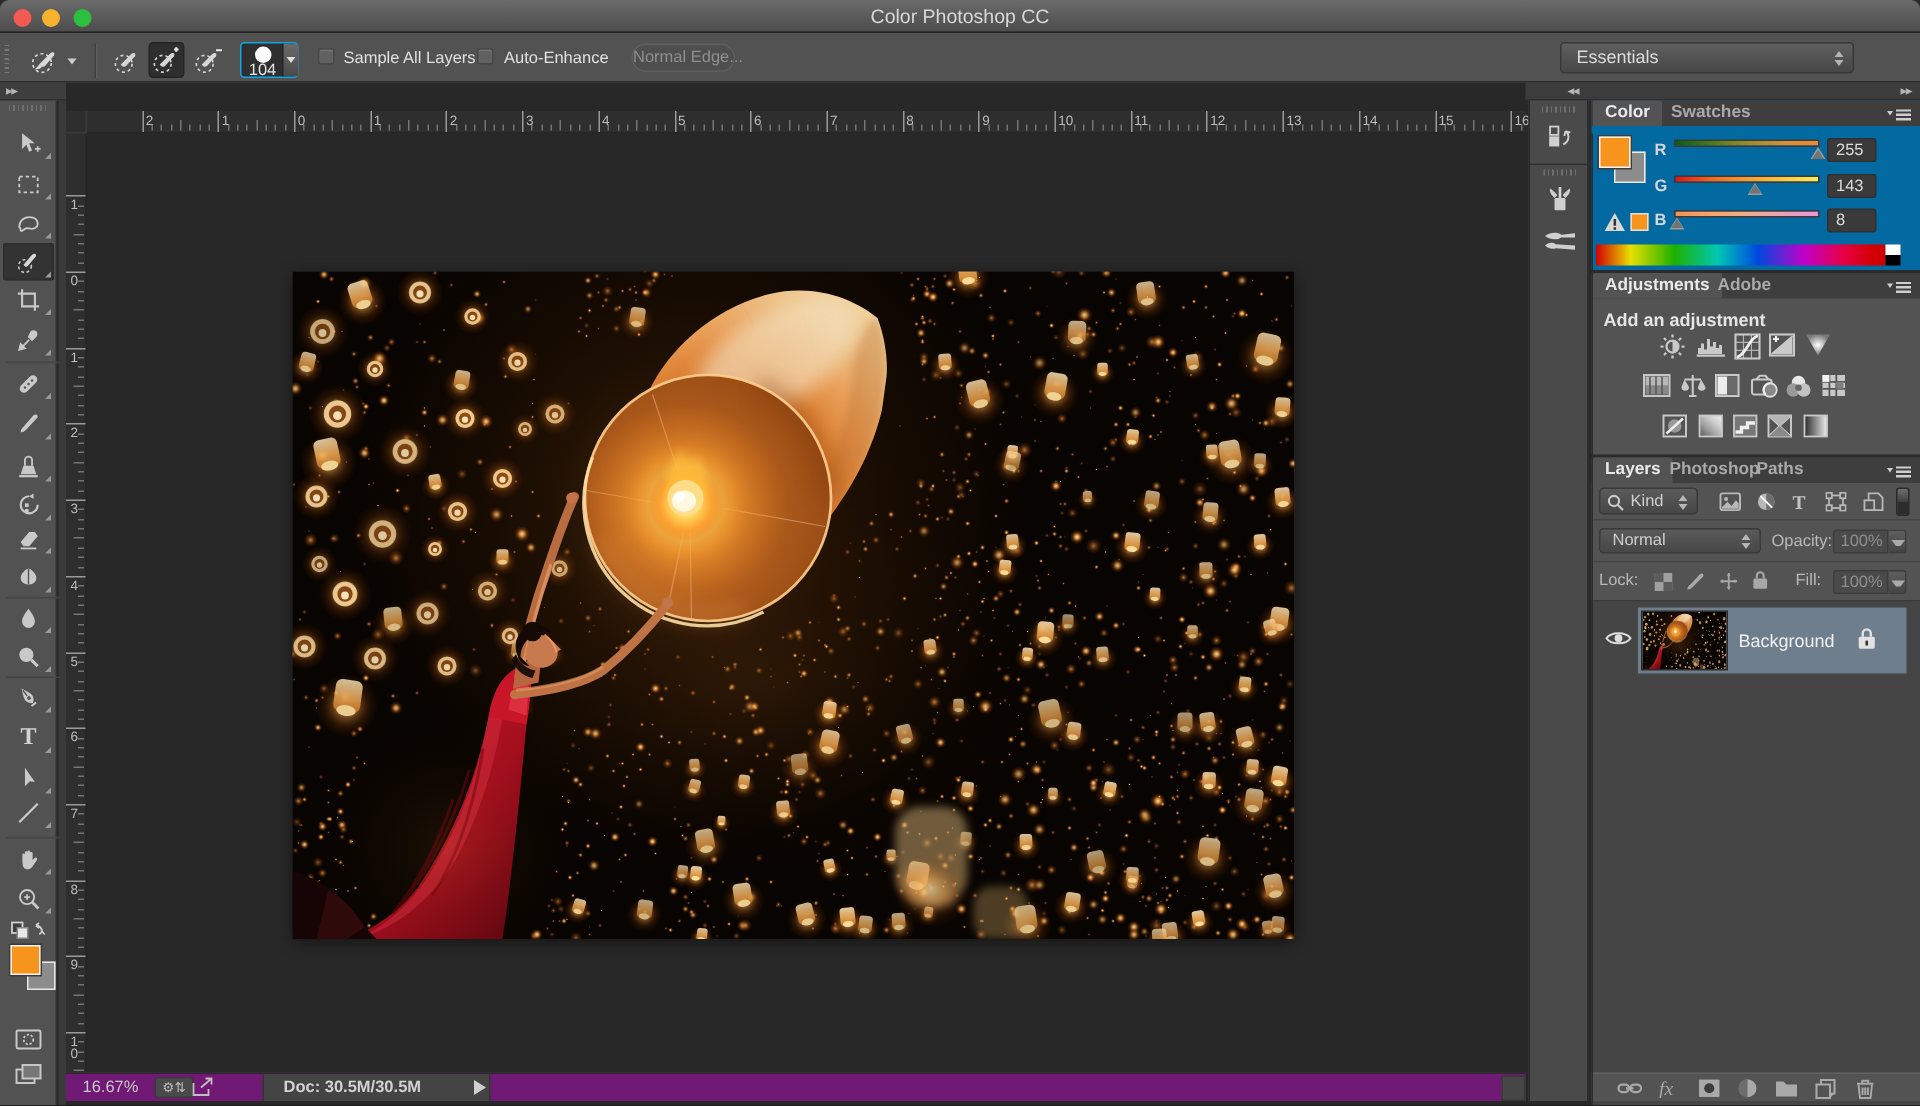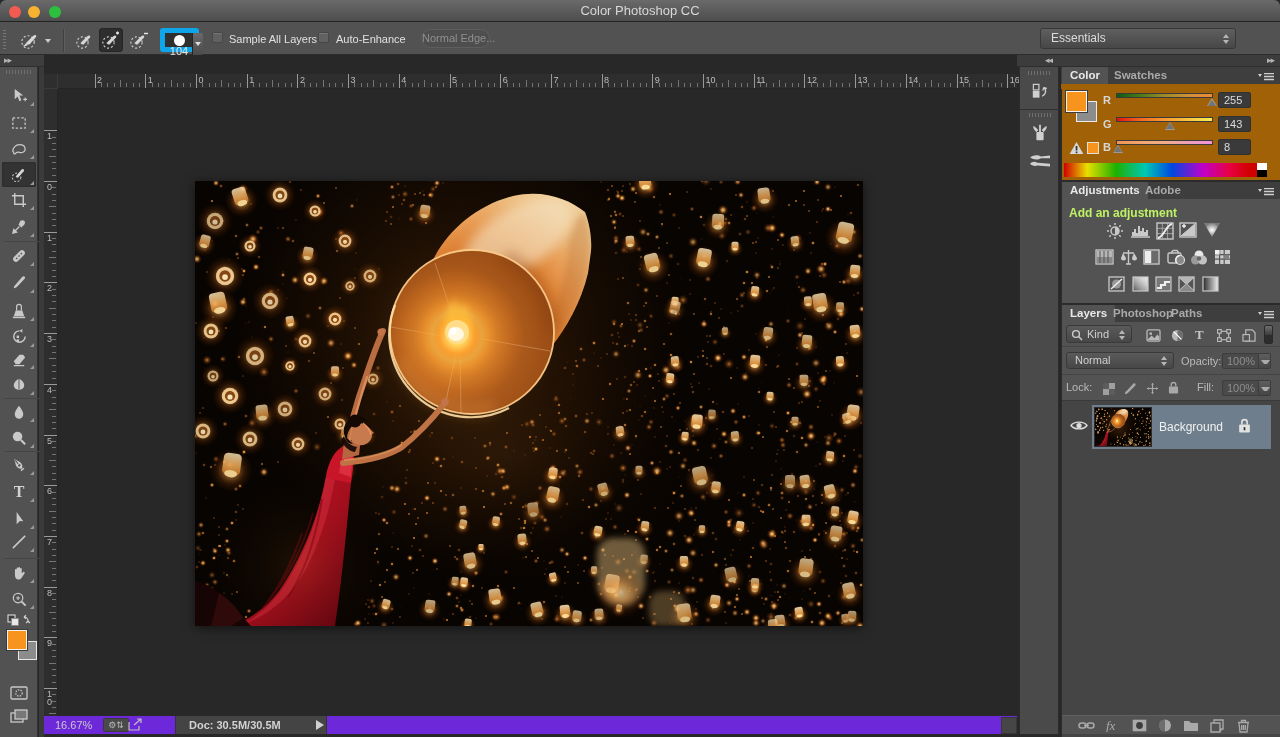--- a/index.html
+++ b/index.html
@@ -20,21 +20,21 @@
 .tool.active{background:#333333;border-radius:2px;box-shadow:inset 0 0 2px #222}
 .tabstrip{left:44px;top:55px;width:973px;height:19px;background:#3a3a3a;border-bottom:1px solid #2c2c2c}
 .doctab{position:absolute;left:2px;top:0;height:19px;background:#4c4c4c;border-right:1px solid #2c2c2c;color:#d9d9d9;font-size:12px;line-height:18px;padding:0 10px 0 8px}
 .doctab .x{color:#b9b9b9;font-size:12px;margin-right:7px}
 .hruler{left:44px;top:74px;width:973px;height:15px;background:#2e2e2e;border-bottom:1px solid #252525}
 .vruler{left:44px;top:89px;width:14px;height:626px;background:#2e2e2e;border-right:1px solid #252525}
 .rnum{position:absolute;color:#bdbdbd;font-size:9px}
 .cornerbox{left:44px;top:74px;width:14px;height:15px;background:#2e2e2e;border-right:1px solid #3a3a3a;border-bottom:1px solid #3a3a3a}
 .canvas{left:58px;top:89px;width:959px;height:626px;background:#282828}
 .photo{position:absolute;left:137px;top:92px;width:668px;height:445px;box-shadow:0 2px 10px rgba(0,0,0,.55)}
-.statusbar{left:44px;top:715px;width:973px;height:19px;background:#6d28d9;border-top:1px solid #2a2a2a;color:#c9c9c9;font-size:11px}
+.statusbar{left:44px;top:715px;width:973px;height:19px;background:#701a75;border-top:1px solid #2a2a2a;color:#c9c9c9;font-size:11px}
 .scorner{left:1001px;top:717px;width:16px;height:17px;background:#464646;border:1px solid #383838}
 .dock{left:1019px;top:67px;width:40px;height:667px;background:#4a4a4a;border-left:1px solid #2b2b2b;border-right:1px solid #2b2b2b}
 .rhead{left:1017px;top:55px;width:263px;height:12px;background:#3c3c3c;border-bottom:1px solid #2e2e2e;color:#b5b5b5;font-size:9px;line-height:11px;letter-spacing:-1px}
 .panelcol{left:1061px;top:67px;width:219px;height:670px}
 .grip{height:4px;margin:2px auto 0;width:26px;background:repeating-linear-gradient(90deg,#6f6f6f 0 1px,transparent 1px 3px)}
 .tabbar{position:relative;height:17px;background:#3e3e3e}
 .ptab{position:absolute;top:0;height:17px;background:#535353;color:#e9e9e9;font-weight:bold;font-size:11.5px;line-height:17px;padding:0 8px;border-radius:1px 1px 0 0}
 .ptabi{position:absolute;top:0;height:17px;color:#a9a9a9;font-weight:bold;font-size:11.5px;line-height:17px}
 .pmenu{position:absolute;right:6px;top:6px;width:16px;height:8px}
 .valbox{position:absolute;width:33px;height:16px;background:#3a3a3a;border:1px solid #303030;border-radius:2px;color:#dcdcdc;font-size:11px;line-height:14px;padding-left:5px}
@@ -78,21 +78,21 @@
             <path d="M5.5,13 L12,6.5 C14,4.5 16,5.5 15,7.5 L9,14 C8,15 6.5,14.5 5.5,13 Z" fill="#d6d6d6"></path>
             <path d="M15,3 h3 M16.5,1.5 v3" stroke="#e8e8e8" stroke-width="1.4"></path>
           </svg></div>
       </div>
       <div class="abs" style="left:129px;top:8px"><svg width="22" height="20" viewBox="0 0 22 20">
           <circle cx="7.5" cy="12.5" r="5.6" fill="none" stroke="#d2d2d2" stroke-width="1.1" stroke-dasharray="2 2"></circle>
           <path d="M5.5,13 L12,6.5 C14,4.5 16,5.5 15,7.5 L9,14 C8,15 6.5,14.5 5.5,13 Z" fill="#d6d6d6"></path>
           <path d="M15,3.5 h4" stroke="#e8e8e8" stroke-width="1.4"></path>
         </svg></div>
       <div class="abs" style="left:160px;top:5px;width:39px;height:25px"></div>
-<div class="abs" style="left:160px;top:6px;width:39px;height:24px;background:#2f2f2f;border:5px solid #0ea5e9;border-radius:3px 3px 3px 3px">
+<div class="abs" style="left:160px;top:6px;width:39px;height:24px;background:#2f2f2f;border:1px solid #0ea5e9;border-radius:3px 3px 3px 3px">
 <div class="abs" style="left:9px;top:2px;width:11px;height:11px;border-radius:50%;background:#fff"></div>
 <div class="abs" style="left:0;top:12px;width:28px;text-align:center;color:#e4e4e4;font-size:11px">104</div>
 <div class="abs" style="left:27px;top:0;width:11px;height:22px;background:linear-gradient(#6a6a6a,#4a4a4a);border-left:1px solid #242424;border-radius:0 2px 2px 0">
 <div class="abs" style="left:2px;top:9px;border-left:3.5px solid transparent;border-right:3.5px solid transparent;border-top:4px solid #ddd"></div>
         </div>
       </div>
       <div class="abs chk" style="left:212px;top:10px"></div>
       <div class="abs optlbl" style="left:229px;top:11px">Sample All Layers</div>
       <div class="abs chk" style="left:318px;top:10px"></div>
       <div class="abs optlbl" style="left:336px;top:11px">Auto-Enhance</div>
@@ -2756,21 +2756,21 @@
           <path d="M10,12 L10,4 L12,4 L12,12 Z"></path>
           <path d="M7,12 C4,9 3,7 4,5 C6,7 8,8 9,10 Z"></path>
           <path d="M15,12 C18,9 19,7 18,5 C16,7 14,8 13,10 Z"></path>
         </svg></div>
 <div class="abs" style="left:8px;top:84px"><svg width="24" height="20" viewBox="0 0 26 22" fill="#cfcfcf">
           <path d="M2,7 C6,4 11,4 14,6 L24,5 L24,8 L14,8 C11,10 6,10 2,7 Z"></path>
           <path d="M24,14 L10,13 C7,11 4,12 2,14 C4,16 7,17 10,16 L24,17 Z"></path>
         </svg></div>
 </div>
     <div class="abs panelcol">
-      <div style="position:relative;height:113px;background:#a16207">
+      <div style="position:relative;height:113px;background:#0369a1">
 <div class="tabbar">
           <div class="ptab" style="left:1px">Color</div>
           <div class="ptabi" style="left:53px">Swatches</div>
 <svg class="pmenu" viewBox="0 0 16 8">
             <path d="M0,1 l4,0 -2,3 Z" fill="#cfcfcf"></path>
             <path d="M6,0.5 h10 M6,3.5 h10 M6,6.5 h10" stroke="#cfcfcf" stroke-width="1.6"></path>
           </svg>
         </div>
 <div class="abs" style="left:15px;top:34px;width:21px;height:21px;background:#8c8c8c;border:1.5px solid #ececec"></div>
 <div class="abs" style="left:5px;top:24px;width:21px;height:21px;background:#f7941e;border:1.5px solid #f4f4f4;box-shadow:0 0 0 1px #3c3c3c"></div>
@@ -2799,21 +2799,21 @@
       <div style="height:2px;background:#2b2b2b"></div>
       <div style="position:relative;height:121px;background:#535353">
         <div class="tabbar">
           <div class="ptab" style="left:1px">Adjustments</div>
           <div class="ptabi" style="left:84px">Adobe</div>
 <svg class="pmenu" viewBox="0 0 16 8">
             <path d="M0,1 l4,0 -2,3 Z" fill="#cfcfcf"></path>
             <path d="M6,0.5 h10 M6,3.5 h10 M6,6.5 h10" stroke="#cfcfcf" stroke-width="1.6"></path>
           </svg>
         </div>
-        <div class="abs" style="left:8px;top:24px;font-weight:bold;font-size:12px;color:#bef264">Add an adjustment</div>
+        <div class="abs" style="left:8px;top:24px;font-weight:bold;font-size:12px;color:#e5e5e5">Add an adjustment</div>
         <div class="abs" style="left:45px;top:40px"><svg width="18" height="18" viewBox="0 0 18 18">
             <circle cx="9" cy="9" r="4" fill="none" stroke="#c9c9c9" stroke-width="1.5"></circle>
             <path d="M9,1 V3 M9,15 V17 M1,9 H3 M15,9 H17 M3.3,3.3 L4.8,4.8 M13.2,13.2 L14.7,14.7 M3.3,14.7 L4.8,13.2 M13.2,4.8 L14.7,3.3" stroke="#c9c9c9" stroke-width="1.5"></path>
             <path d="M9,5 a4,4 0 0 1 0,8 Z" fill="#c9c9c9"></path>
           </svg></div>
         <div class="abs" style="left:70px;top:40px"><svg width="19" height="16" viewBox="0 0 19 16">
             <path d="M1,14 L1,10 3,10 3,7 5,7 5,11 7,11 7,4 9,4 9,9 11,9 11,6 13,6 13,10 15,10 15,8 17,8 17,14 Z" fill="#c9c9c9"></path>
             <path d="M0,15 h19" stroke="#c9c9c9" stroke-width="1.5"></path>
           </svg></div>
         <div class="abs" style="left:95px;top:40px"><svg width="18" height="18" viewBox="0 0 18 18">

